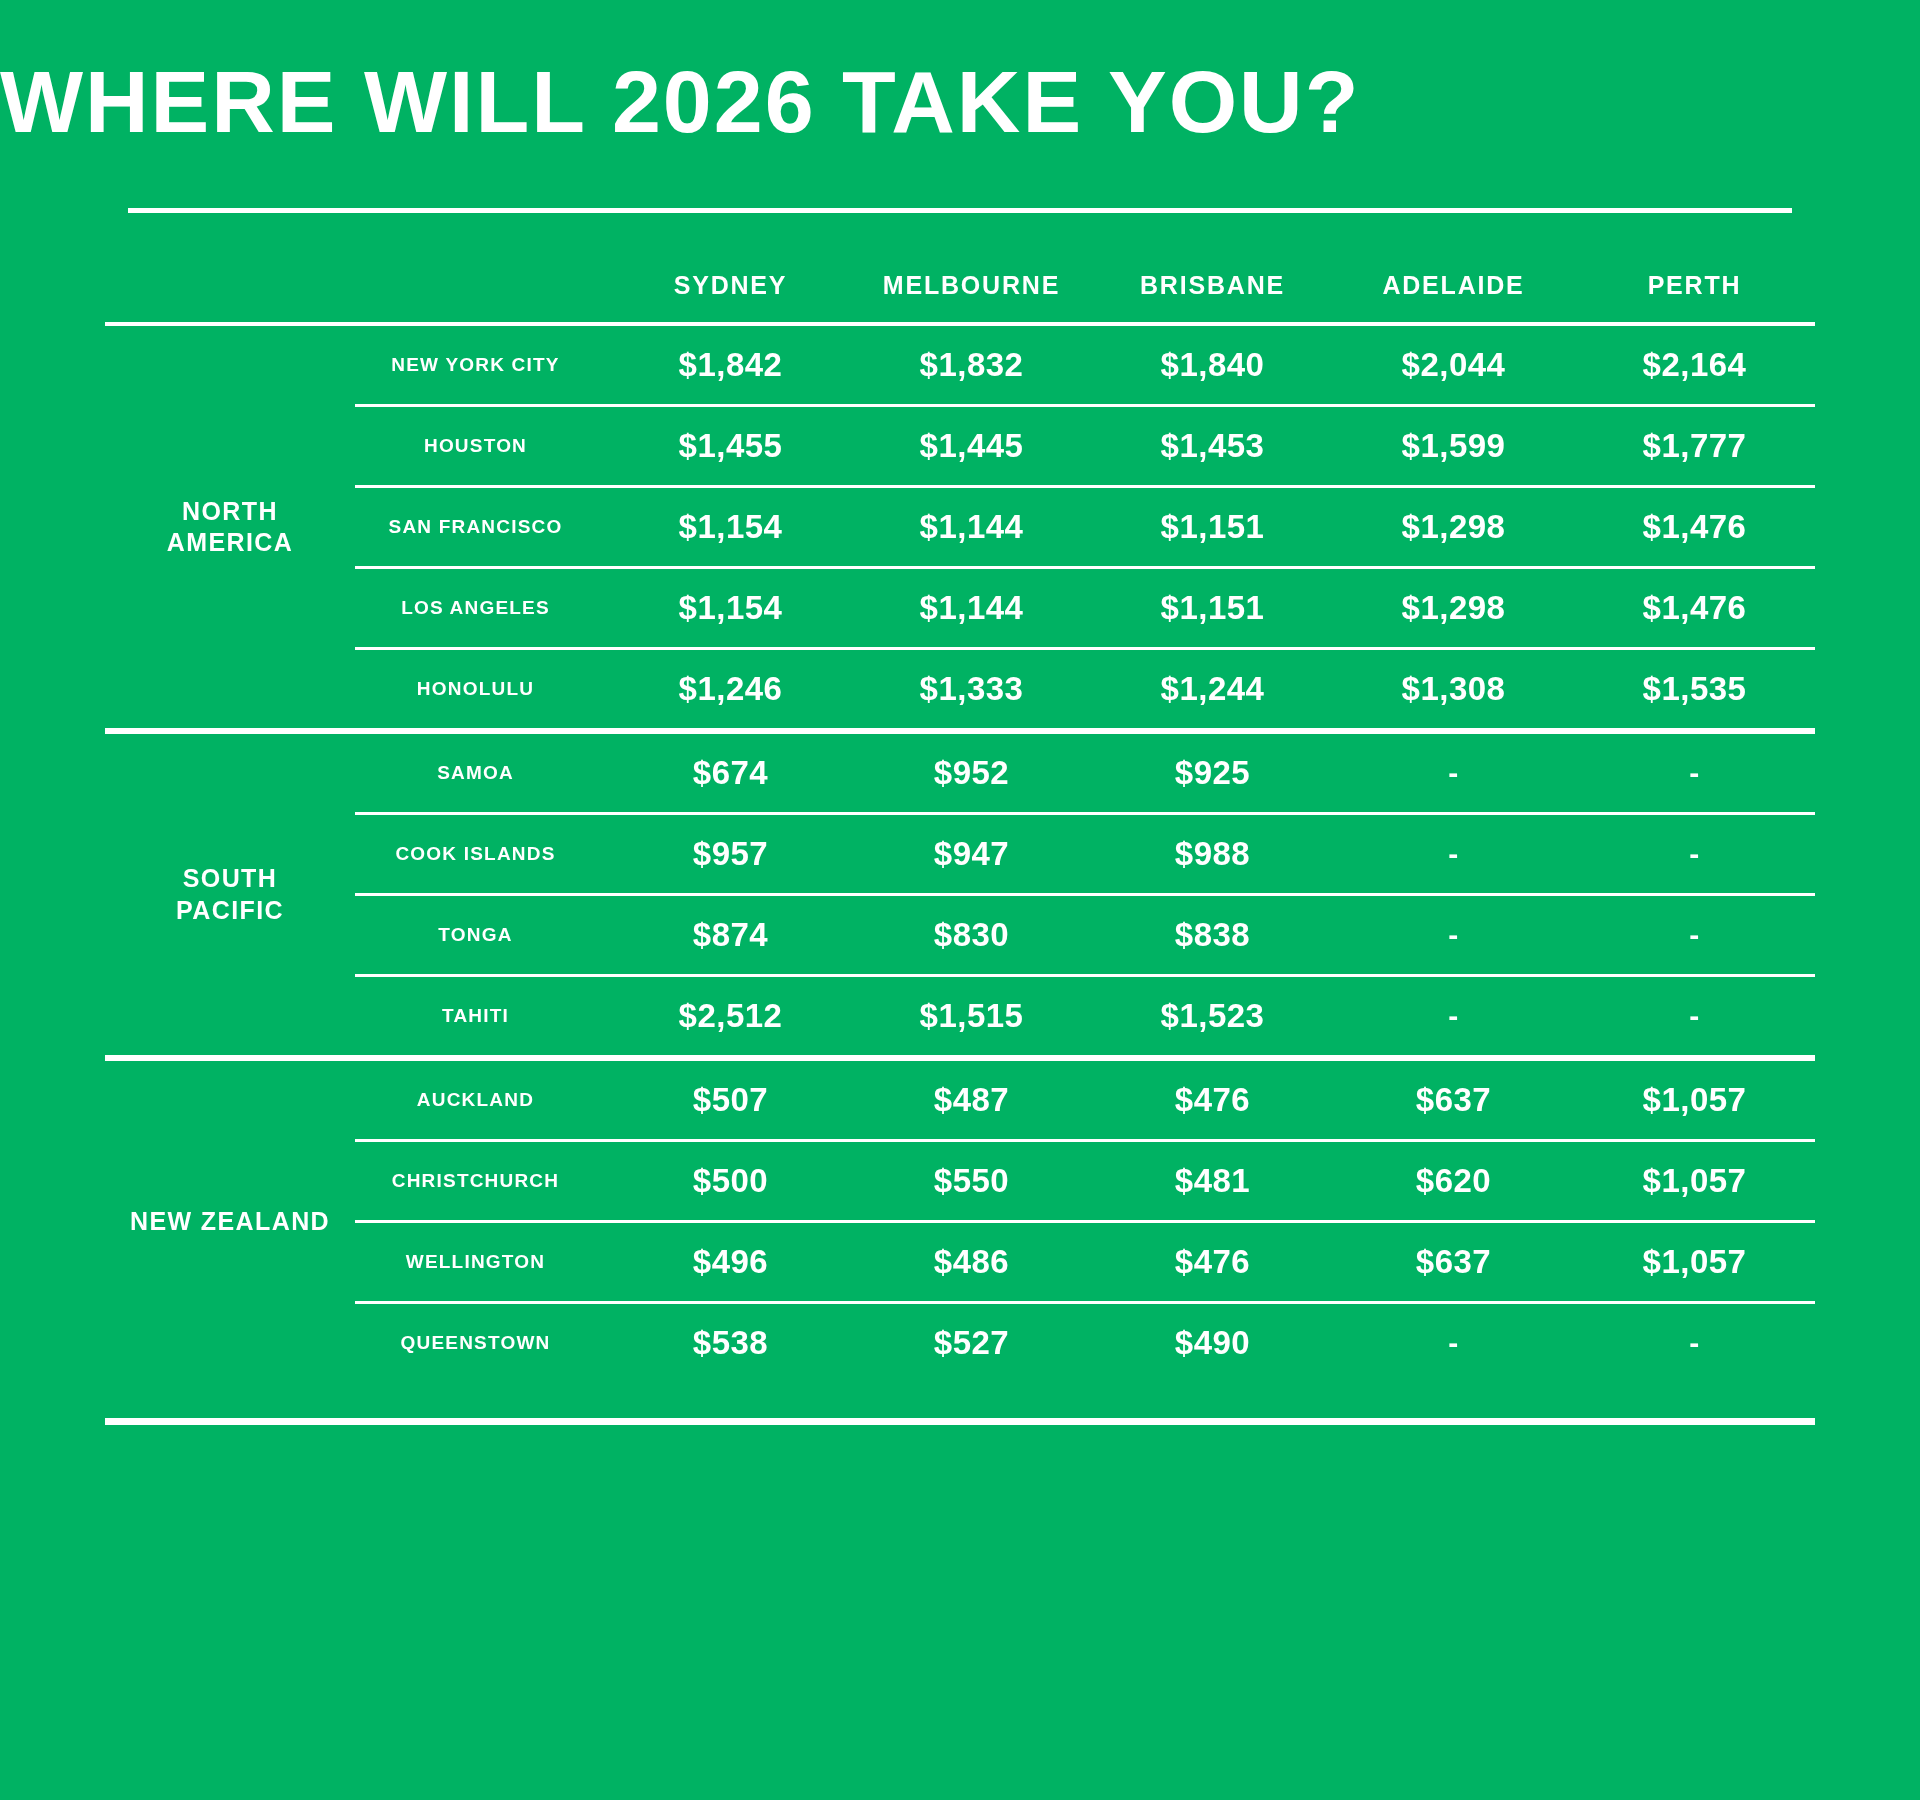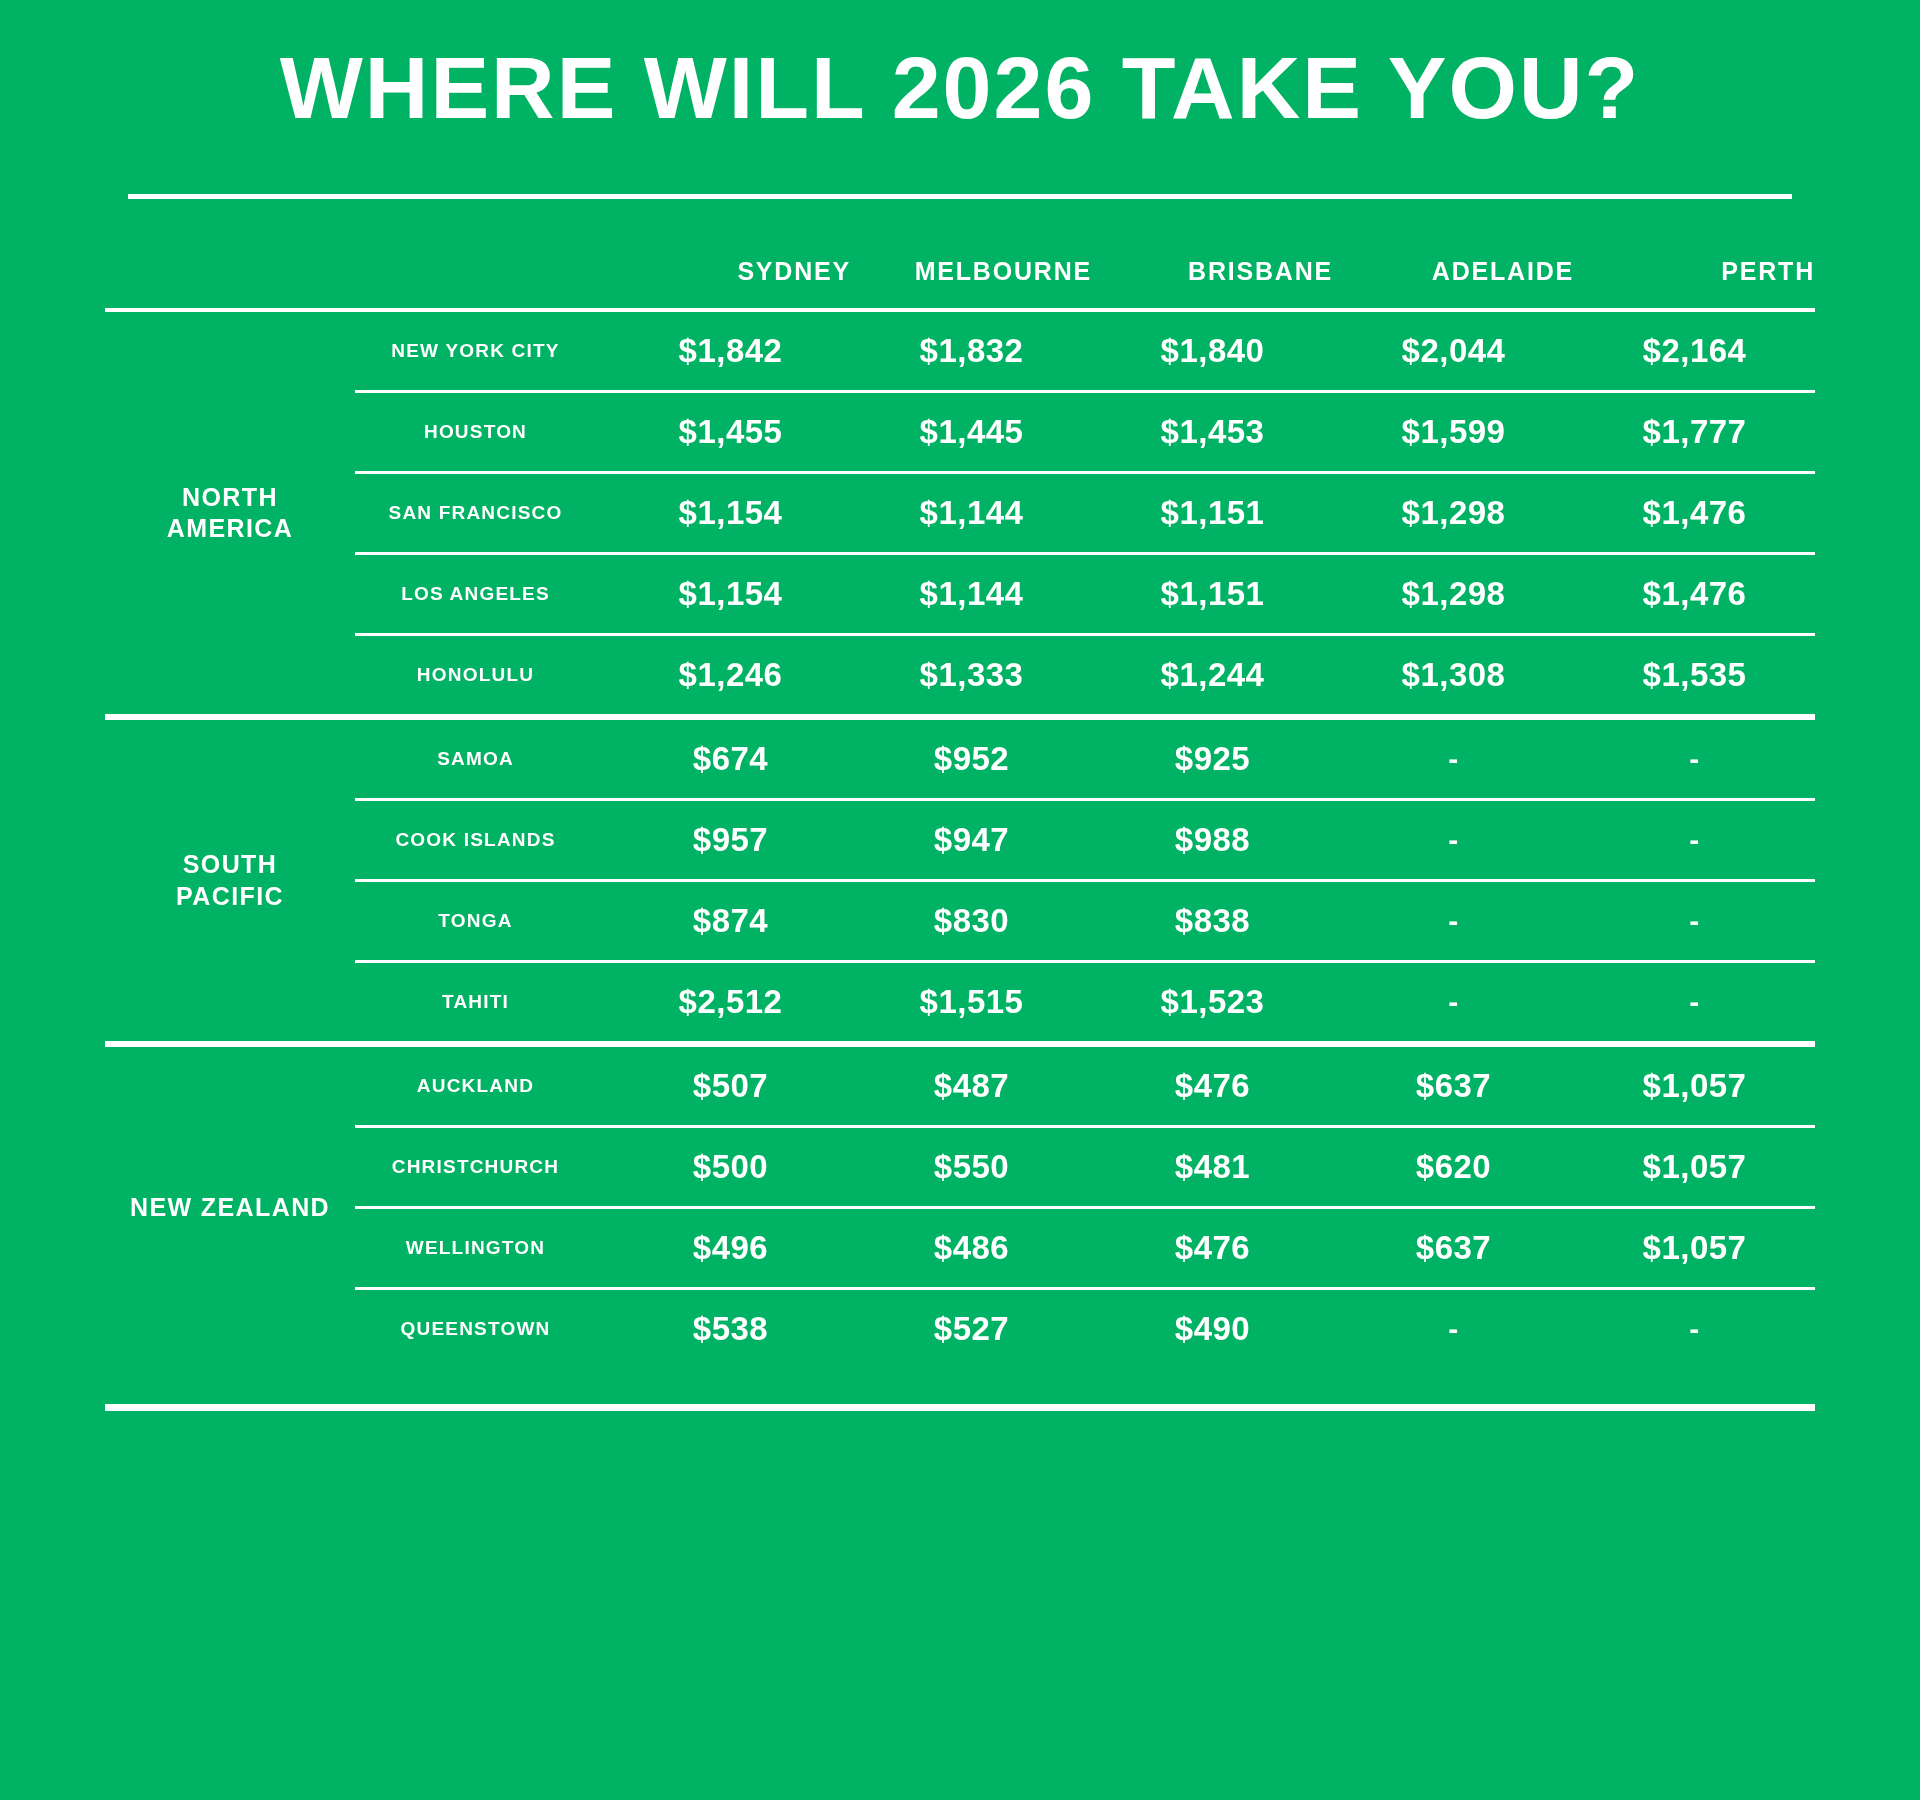--- a/index.html
+++ b/index.html
@@ -17,26 +17,26 @@
 
   .poster {
     position: relative;
     width: 1920px;
     height: 1800px;
     box-sizing: border-box;
   }
 
   
   .title {
-    text-align: center;
+    text-align: left;
     font-size: 88px;
     font-weight: 700;
     letter-spacing: 2px;
     line-height: 1;
-    padding-top: 44px;
+    padding-top: 58px;
     text-transform: uppercase;
   }
 
   
   .subtitle-row {
     display: flex;
     align-items: center;
     margin: 62px 128px 0 128px;
   }
   .sub-rule {
@@ -66,21 +66,21 @@
   table.fares col.c-group  { width: 250px; }
   table.fares col.c-dest   { width: 255px; }
   table.fares col.c-price  { width: auto; }
 
   thead th {
     font-size: 25px;
     font-weight: 700;
     letter-spacing: 1.8px;
     text-transform: uppercase;
     padding: 0 0 22px 0;
-    text-align: right;
+    text-align: center;
     vertical-align: bottom;
   }
   thead th.blank-head { }
 
   .head-rule td {
     padding: 0;
     height: 4px;
   }
   .head-rule .rule-fill {
     height: 4px;

